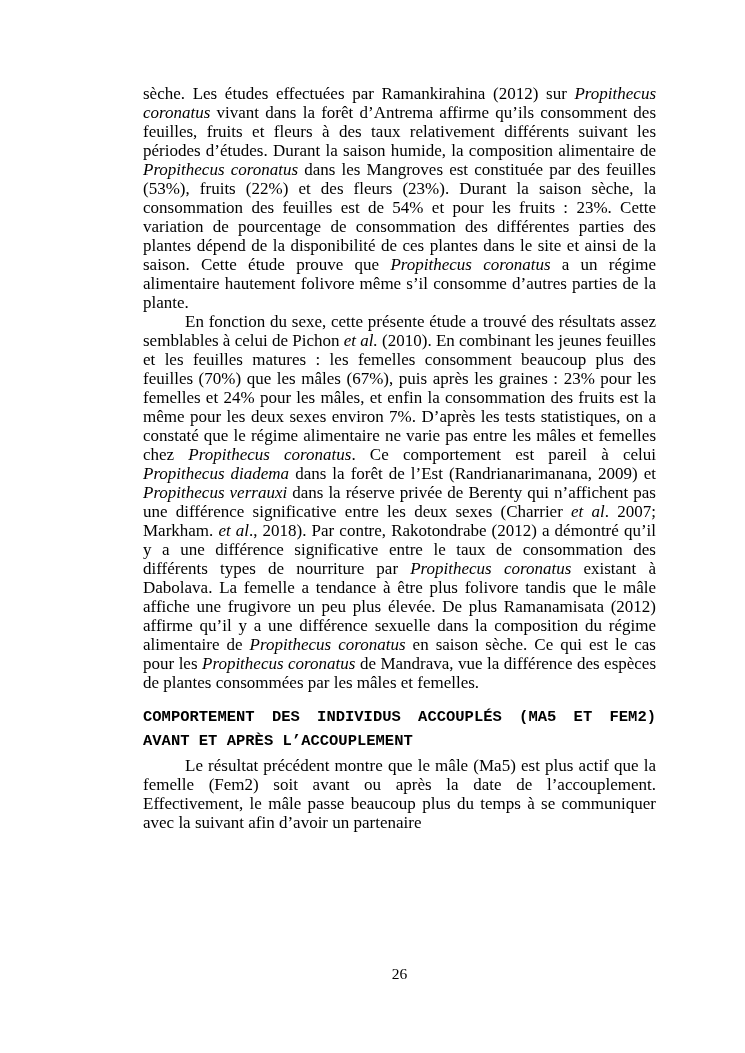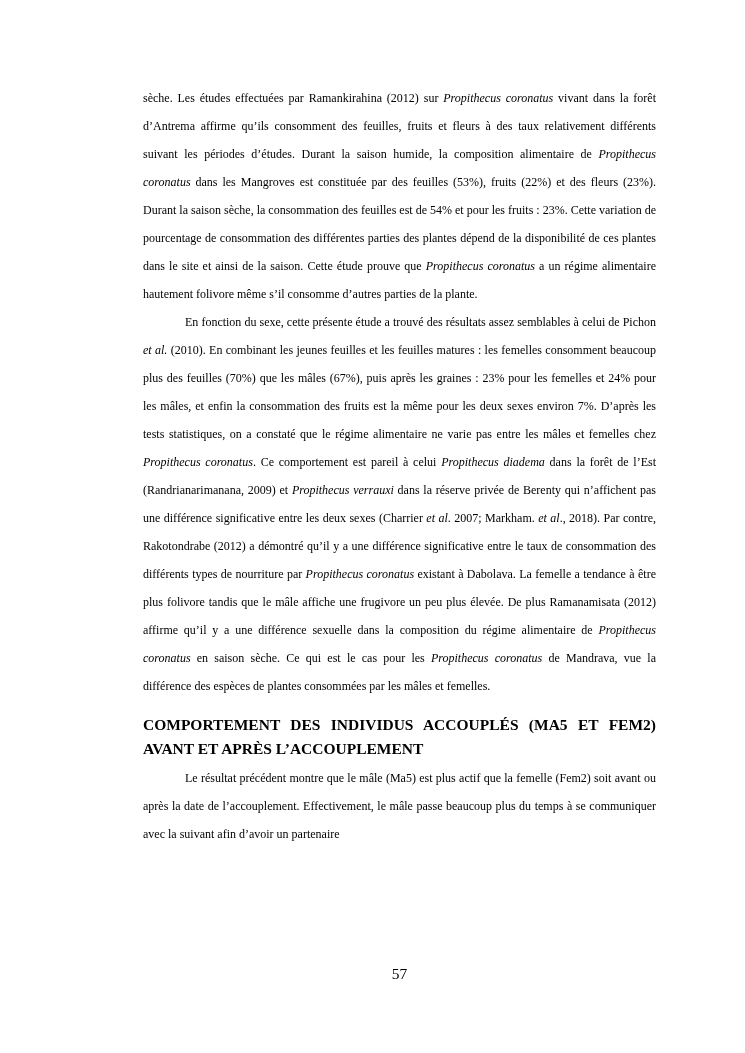--- a/index.html
+++ b/index.html
@@ -17,34 +17,35 @@
     background: #ffffff;
     overflow: hidden;
   }
   .content {
     position: absolute;
     left: 143px;
     top: 84px;
     width: 513px;
   }
   p.body {
-    font-size: 12px;
-    line-height: 28px;
+    font-size: 17px;
+    line-height: 19px;
     text-align: justify;
   }
   p.body.indent {
     text-indent: 42px;
   }
   p.heading {
     font-size: 15.5px;
     font-weight: bold;
     line-height: 24px;
     text-align: justify;
     margin-top: 13px;
     margin-bottom: 3px;
+    font-family: Liberation Mono, monospace;
   }
   .page-number {
     position: absolute;
     top: 964px;
     left: 143px;
     width: 513px;
     text-align: center;
     font-size: 15.5px;
     line-height: 20px;
   }
@@ -53,14 +54,14 @@
 </head>
 <body>
 
 <div class="page">
   <div class="content">
       <p class="body"><span>sèche. Les études effectuées par Ramankirahina (2012) sur </span><i>Propithecus coronatus</i><span> vivant dans la forêt d’Antrema affirme qu’ils consomment des feuilles, fruits et fleurs à des taux relativement différents suivant les périodes d’études. Durant la saison humide, la composition alimentaire de </span><i>Propithecus coronatus</i><span> dans les Mangroves est constituée par des feuilles (53%), fruits (22%) et des fleurs (23%). Durant la saison sèche, la consommation des feuilles est de 54% et pour les fruits : 23%. Cette variation de pourcentage de consommation des différentes parties des plantes dépend de la disponibilité de ces plantes dans le site et ainsi de la saison. Cette étude prouve que </span><i>Propithecus coronatus</i><span> a un régime alimentaire hautement folivore même s’il consomme d’autres parties de la plante.</span></p>
       <p class="body indent"><span>En fonction du sexe, cette présente étude a trouvé des résultats assez semblables à celui de Pichon </span><i>et al.</i><span> (2010). En combinant les jeunes feuilles et les feuilles matures : les femelles consomment beaucoup plus des feuilles (70%) que les mâles (67%), puis après les graines : 23% pour les femelles et 24% pour les mâles, et enfin la consommation des fruits est la même pour les deux sexes environ 7%. D’après les tests statistiques, on a constaté que le régime alimentaire ne varie pas entre les mâles et femelles chez </span><i>Propithecus coronatus</i><span>. Ce comportement est pareil à celui </span><i>Propithecus diadema</i><span> dans la forêt de l’Est (Randrianarimanana, 2009) et </span><i>Propithecus verrauxi</i><span> dans la réserve privée de Berenty qui n’affichent pas une différence significative entre les deux sexes (Charrier </span><i>et al</i><span>. 2007; Markham. </span><i>et al</i><span>., 2018). Par contre, Rakotondrabe (2012) a démontré qu’il y a une différence significative entre le taux de consommation des différents types de nourriture par </span><i>Propithecus coronatus</i><span> existant à Dabolava. La femelle a tendance à être plus folivore tandis que le mâle affiche une frugivore un peu plus élevée. De plus Ramanamisata (2012) affirme qu’il y a une différence sexuelle dans la composition du régime alimentaire de </span><i>Propithecus coronatus</i><span> en saison sèche. Ce qui est le cas pour les </span><i>Propithecus coronatus</i><span> de Mandrava, vue la différence des espèces de plantes consommées par les mâles et femelles.</span></p>
       <p class="heading"><span>COMPORTEMENT DES INDIVIDUS ACCOUPLÉS (MA5 ET FEM2) AVANT ET APRÈS L’ACCOUPLEMENT</span></p>
       <p class="body indent"><span>Le résultat précédent montre que le mâle (Ma5) est plus actif que la femelle (Fem2) soit avant ou après la date de l’accouplement. Effectivement, le mâle passe beaucoup plus du temps à se communiquer avec la suivant afin d’avoir un partenaire</span></p>
     </div>
-  <div class="page-number">57</div>
+  <div class="page-number">26</div>
 </div>
 
 </body></html>

